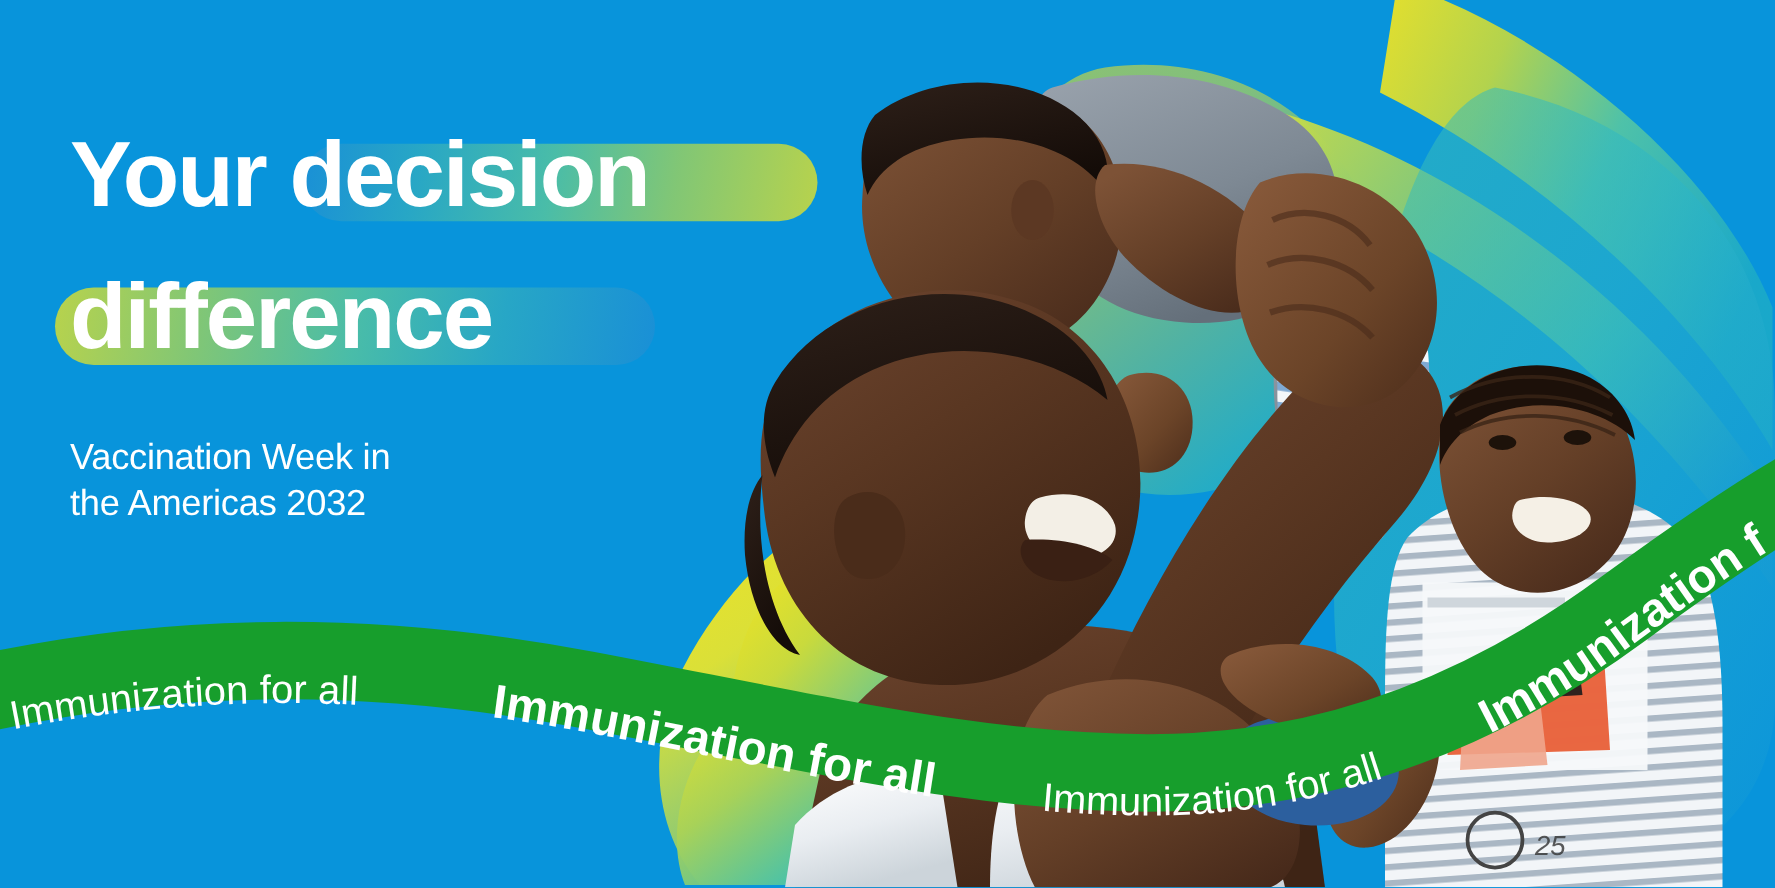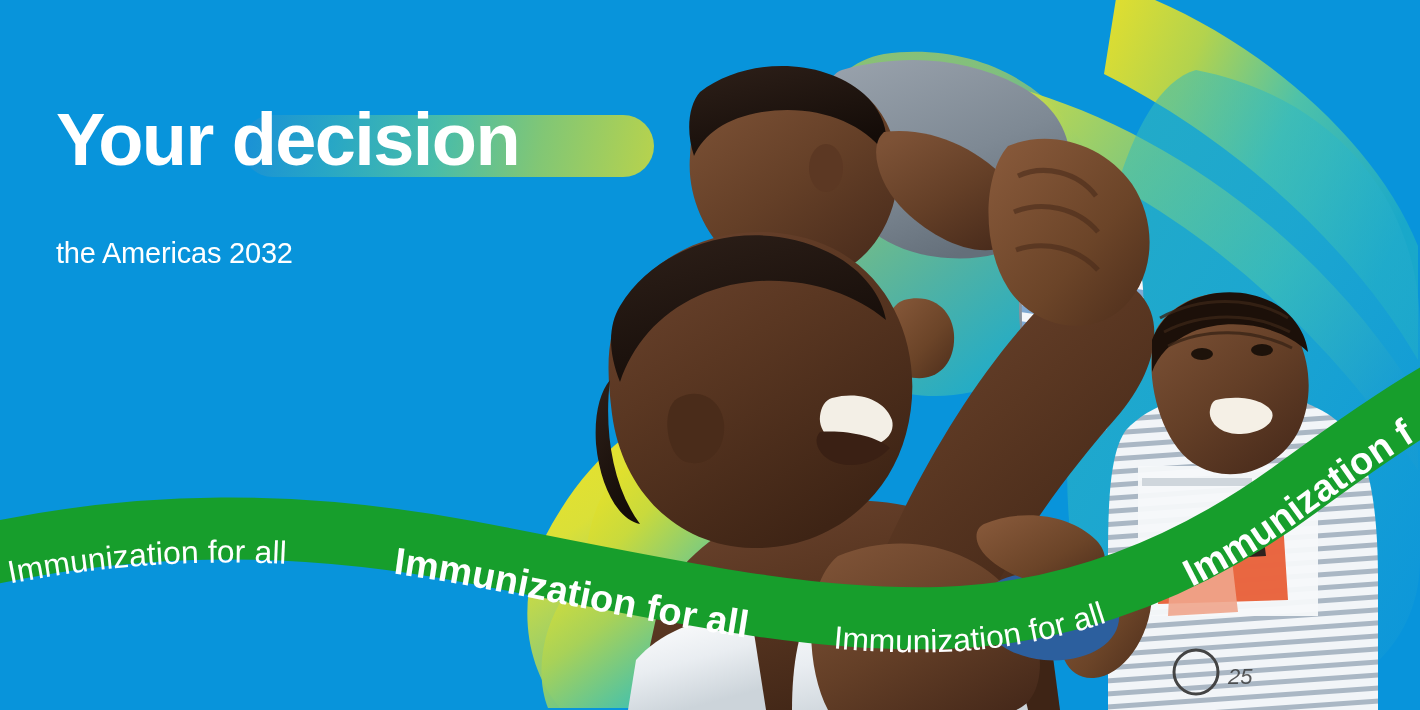--- a/index.html
+++ b/index.html
@@ -331,24 +331,29 @@
 
   <div class="text-block">
     <div class="headline">
 
       <span class="headline-row">
         <span class="pill pill-decision"></span>
         <span class="hl-text">Your </span><span class="hl-text">decision</span>
       </span>
 
 
+      <span class="headline-row">
+        <span class="pill pill-difference"></span>
+        <span class="hl-text">difference</span>
+      </span>
 
     </div>
 
     <div class="subtitle">
+      <span>Vaccination Week in</span>
       <span>the Americas 2032</span>
     </div>
   </div>
 
   <div class="ribbon-layer">
     <svg width="1420" height="710" viewBox="0 0 1420 710" xmlns="http://www.w3.org/2000/svg">
       <defs>
         <path id="ribPathA" d="M-20 556 C140 520 300 520 470 552 C660 588 800 622 940 618
                                C1080 614 1200 560 1300 486 C1360 442 1410 408 1450 386"></path>
         <path id="ribPathTextA" d="M-20 590 C140 554 300 554 470 586 C660 622 800 656 940 652

